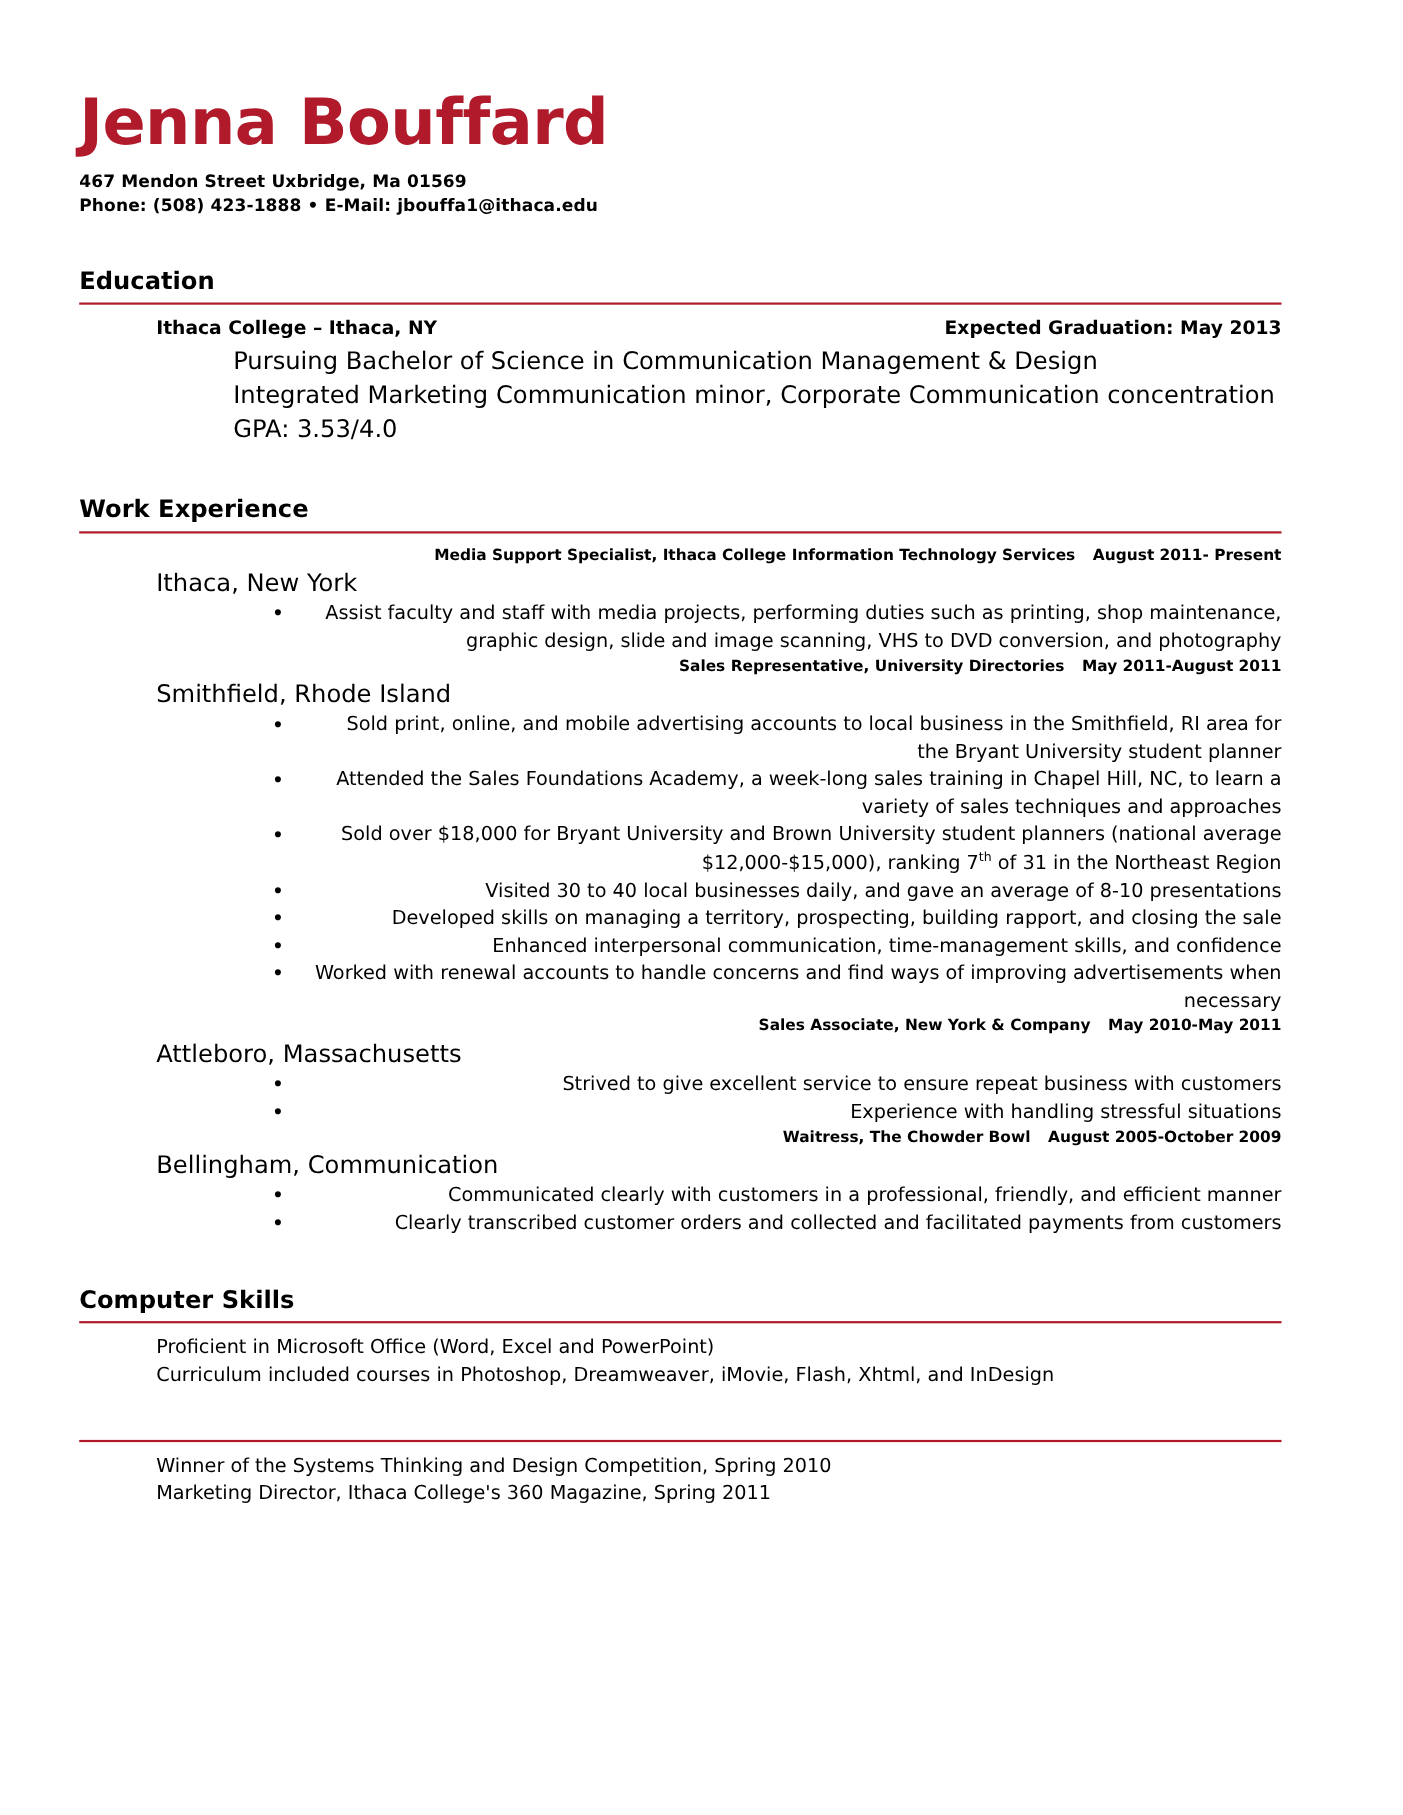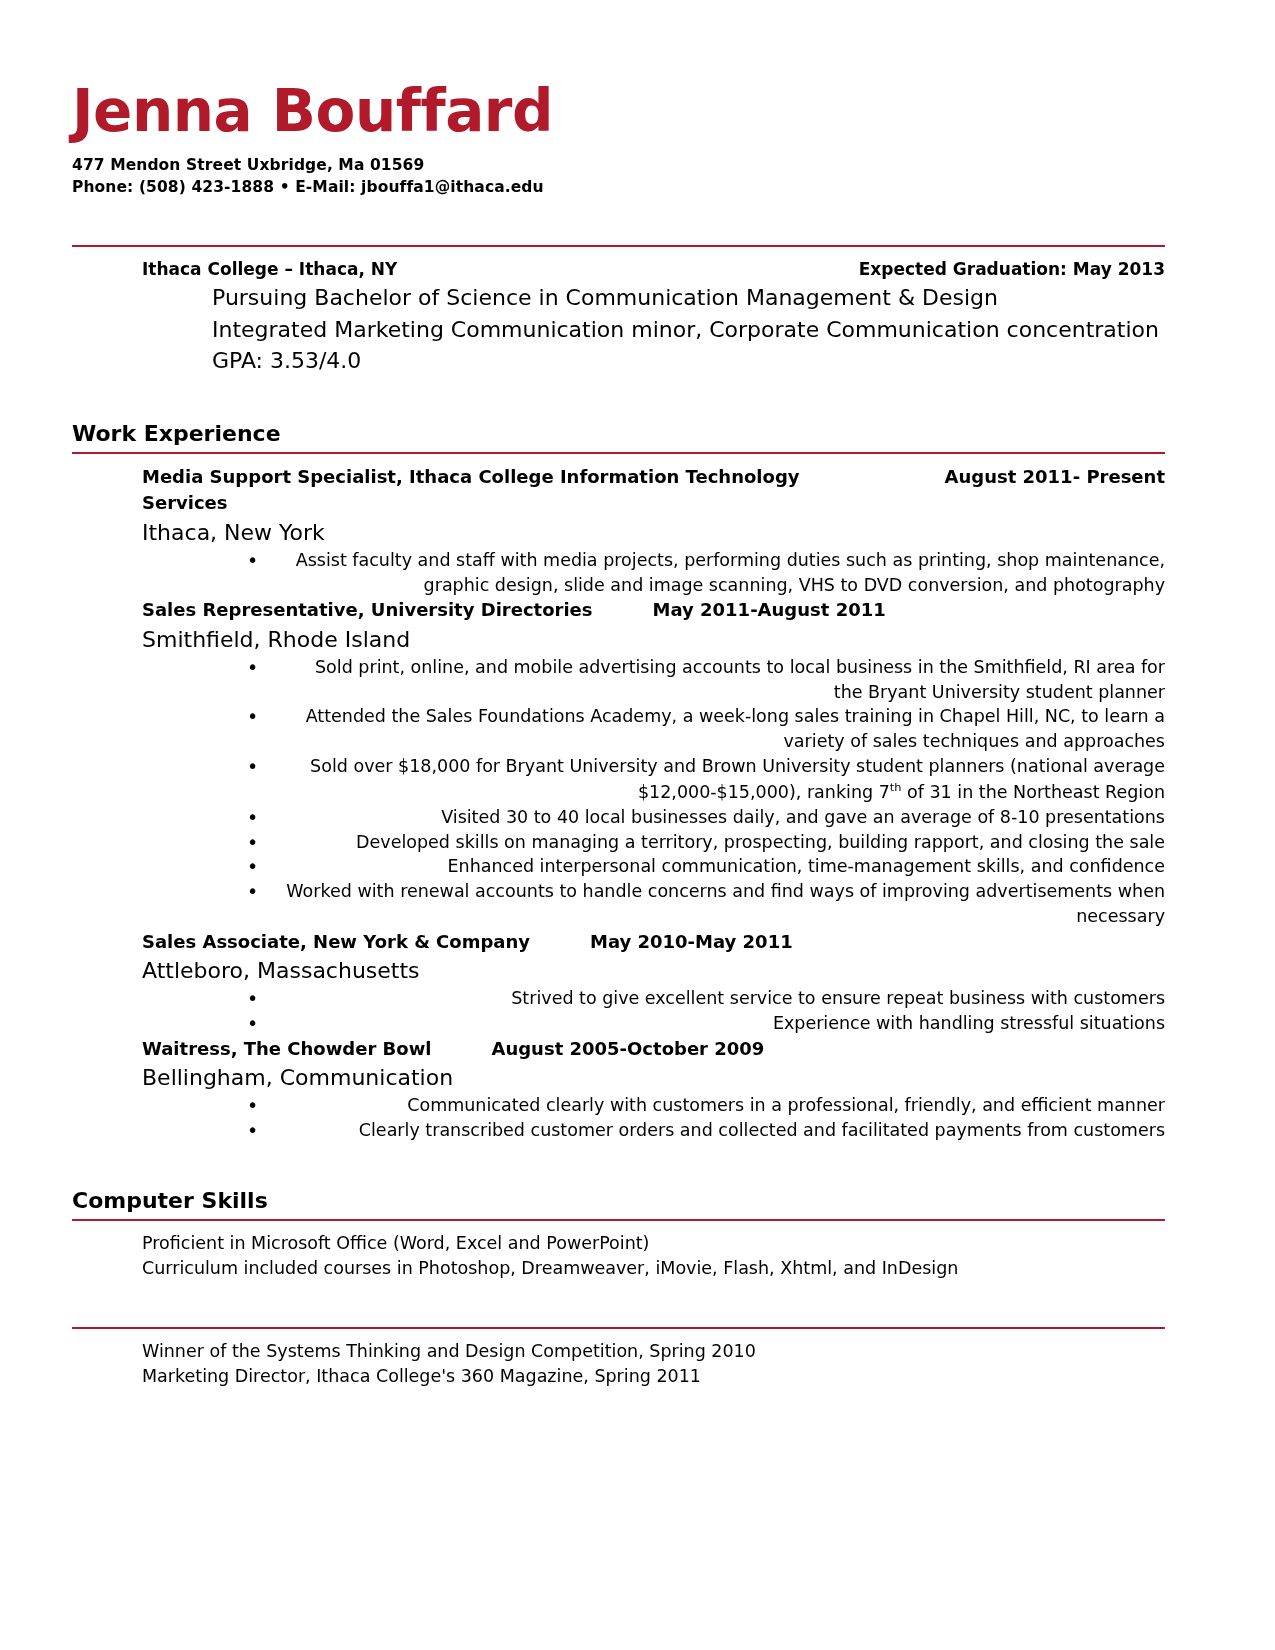--- a/index.html
+++ b/index.html
@@ -49,26 +49,25 @@
     width: 100%;
   }
   .body-indent {
     padding-left: 70px;
   }
   .entry {
     margin-bottom: 0px;
   }
   .entry-head {
     display: flex;
-    justify-content: flex-start;
+    justify-content: flex-end;
     align-items: baseline;
-    font-size: 18px;
+    font-size: 14px;
     font-weight: bold;
     line-height: 1.45;
-    gap: 44px;
   }
   .entry-head .title {
     flex: 0 1 auto;
     padding-right: 16px;
   }
   .entry-head .date {
     flex: 0 0 auto;
     white-space: nowrap;
     text-align: right;
   }
@@ -116,25 +115,26 @@
     line-height: 1.5;
   }
 </style>
 </head>
 <body>
 
 <div class="page">
 
   <div>
     <div class="name">Jenna Bouffard</div>
-    <div class="contact-line">477 Mendon Street Uxbridge, Ma 01569</div>
+    <div class="contact-line">467 Mendon Street Uxbridge, Ma 01569</div>
     <div class="contact-line">Phone:  (508) 423-1888 • E-Mail: jbouffa1@ithaca.edu</div>
   </div>
 
   <div class="section">
+    <div class="section-title">Education</div>
     <hr class="rule">
     <div class="body-indent">
       <div class="ed-head">
         <span class="title">Ithaca College – Ithaca, NY</span>
         <span class="date">Expected Graduation: May 2013</span>
       </div>
       <div class="edu-lines">
         <div class="plain-line">Pursuing Bachelor of Science in Communication Management &amp; Design</div>
         <div class="plain-line">Integrated Marketing Communication minor, Corporate Communication concentration</div>
         <div class="plain-line">GPA: 3.53/4.0</div>

